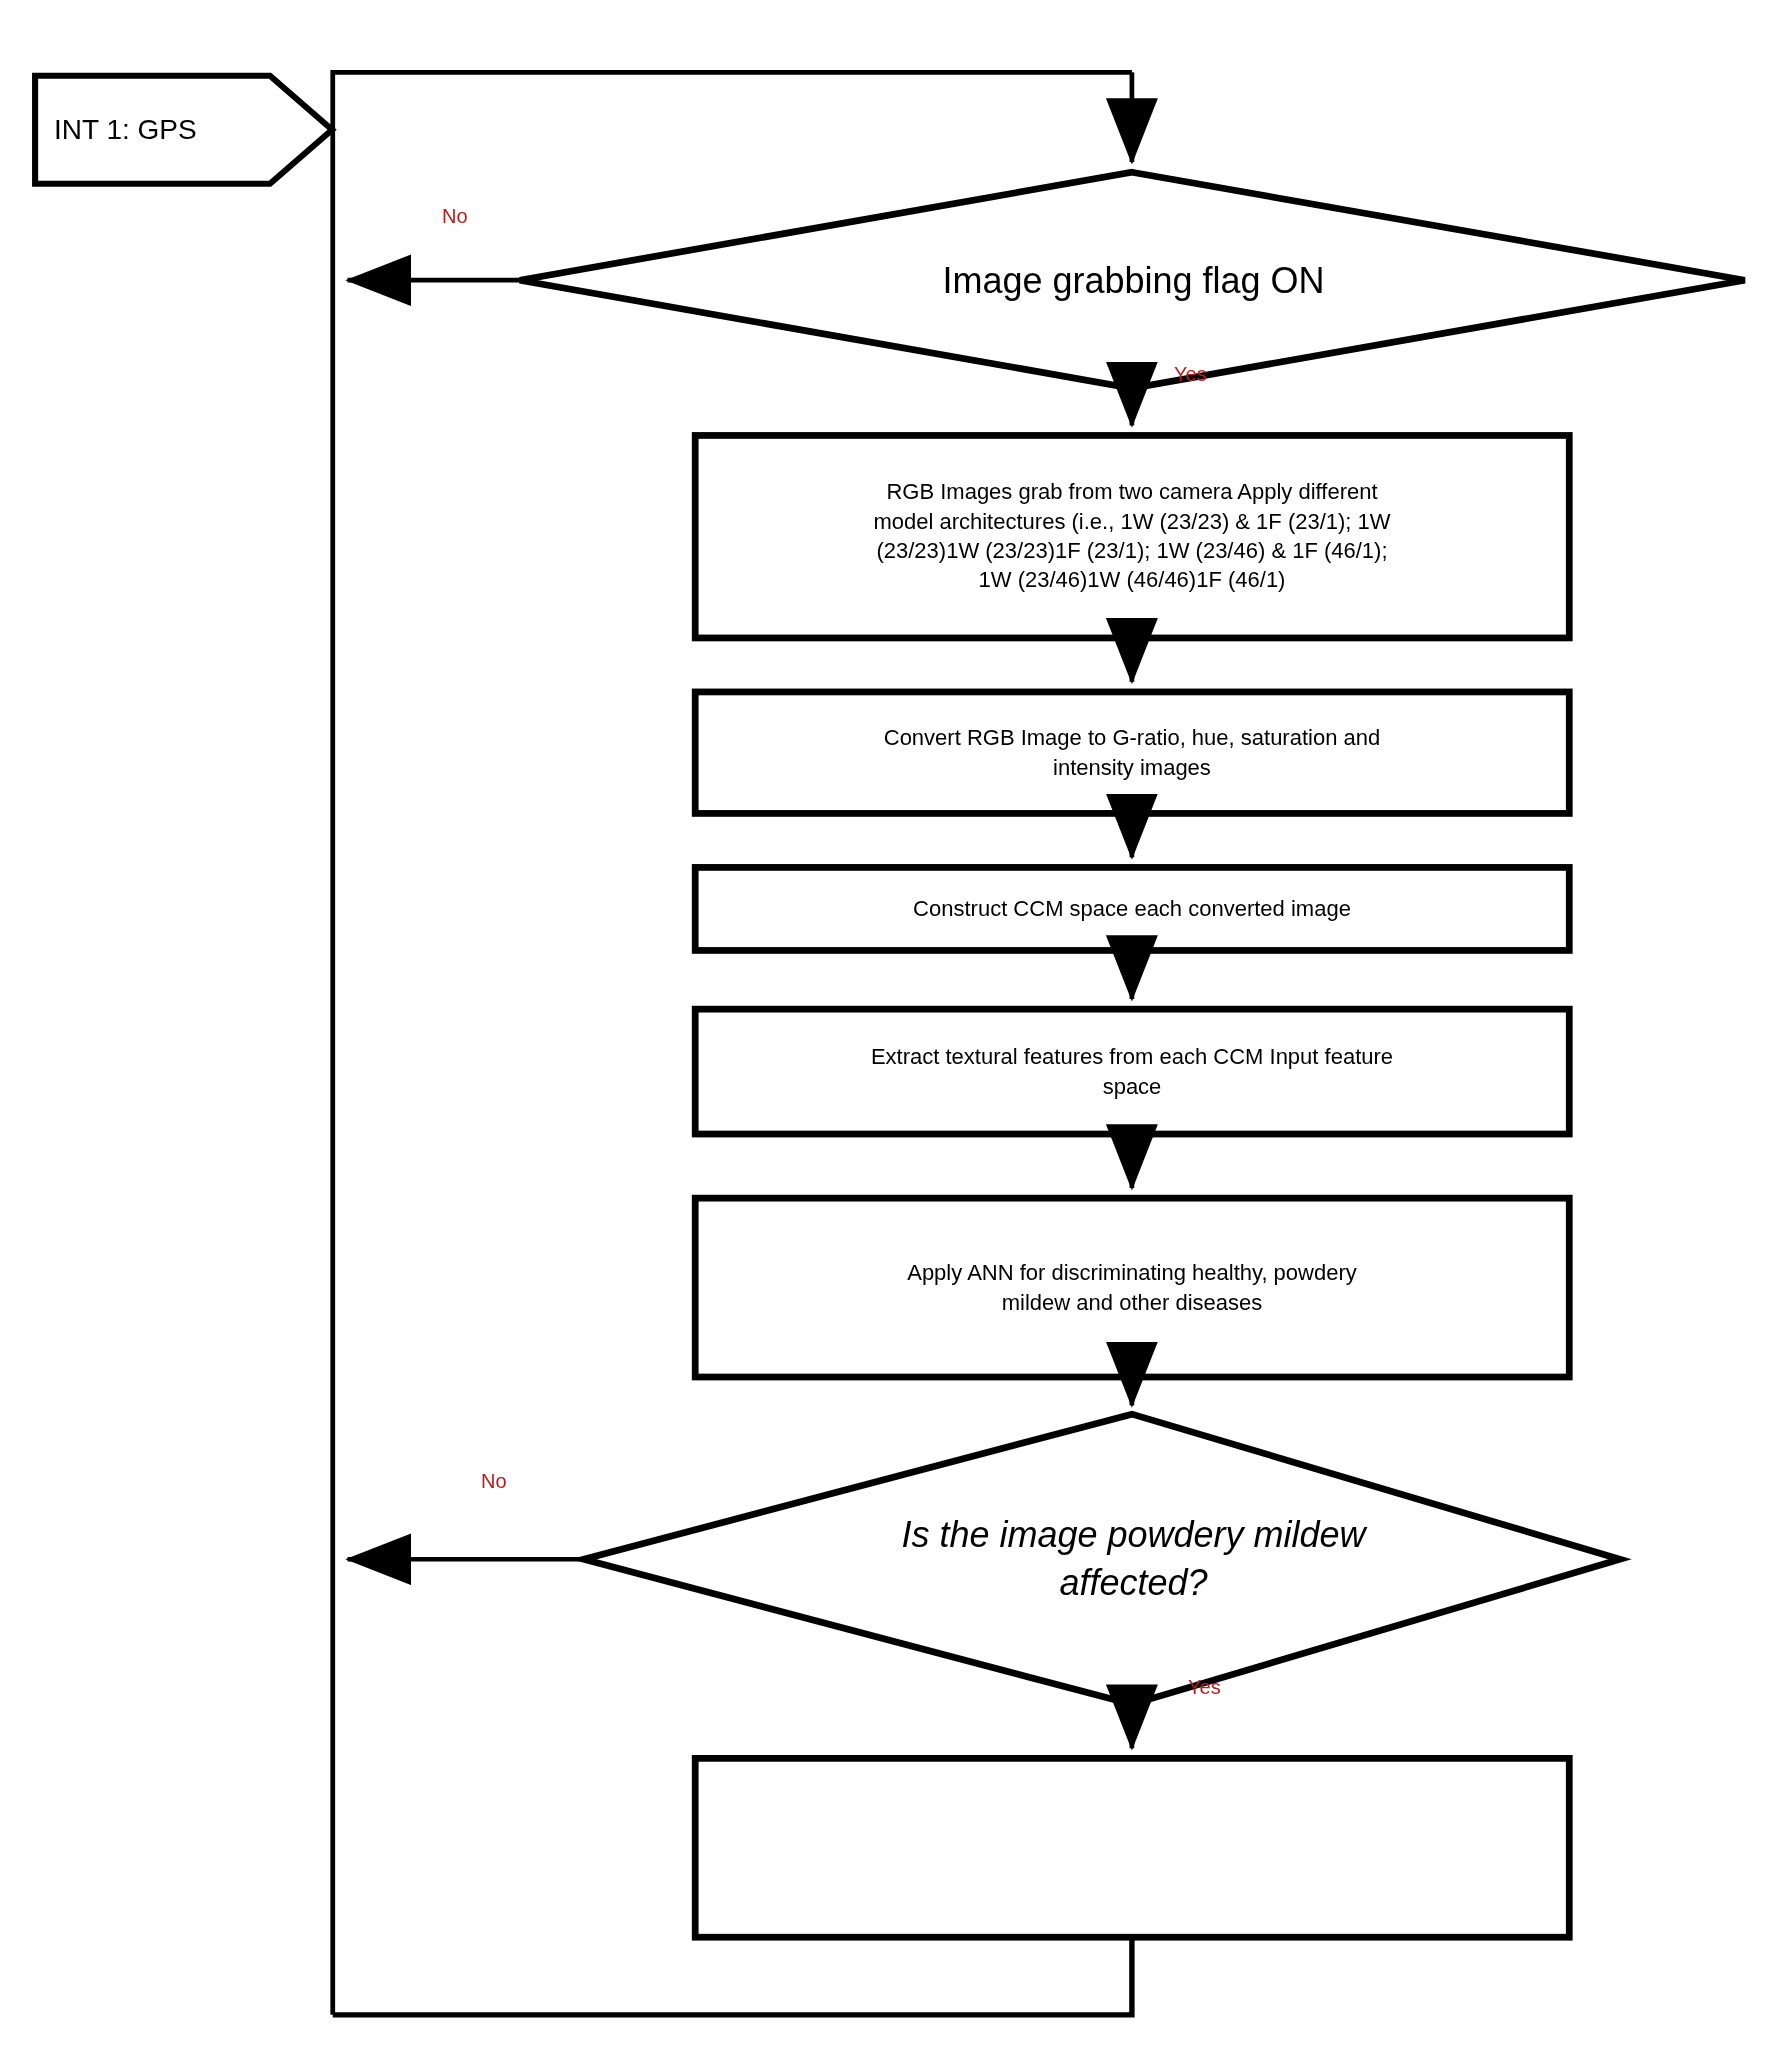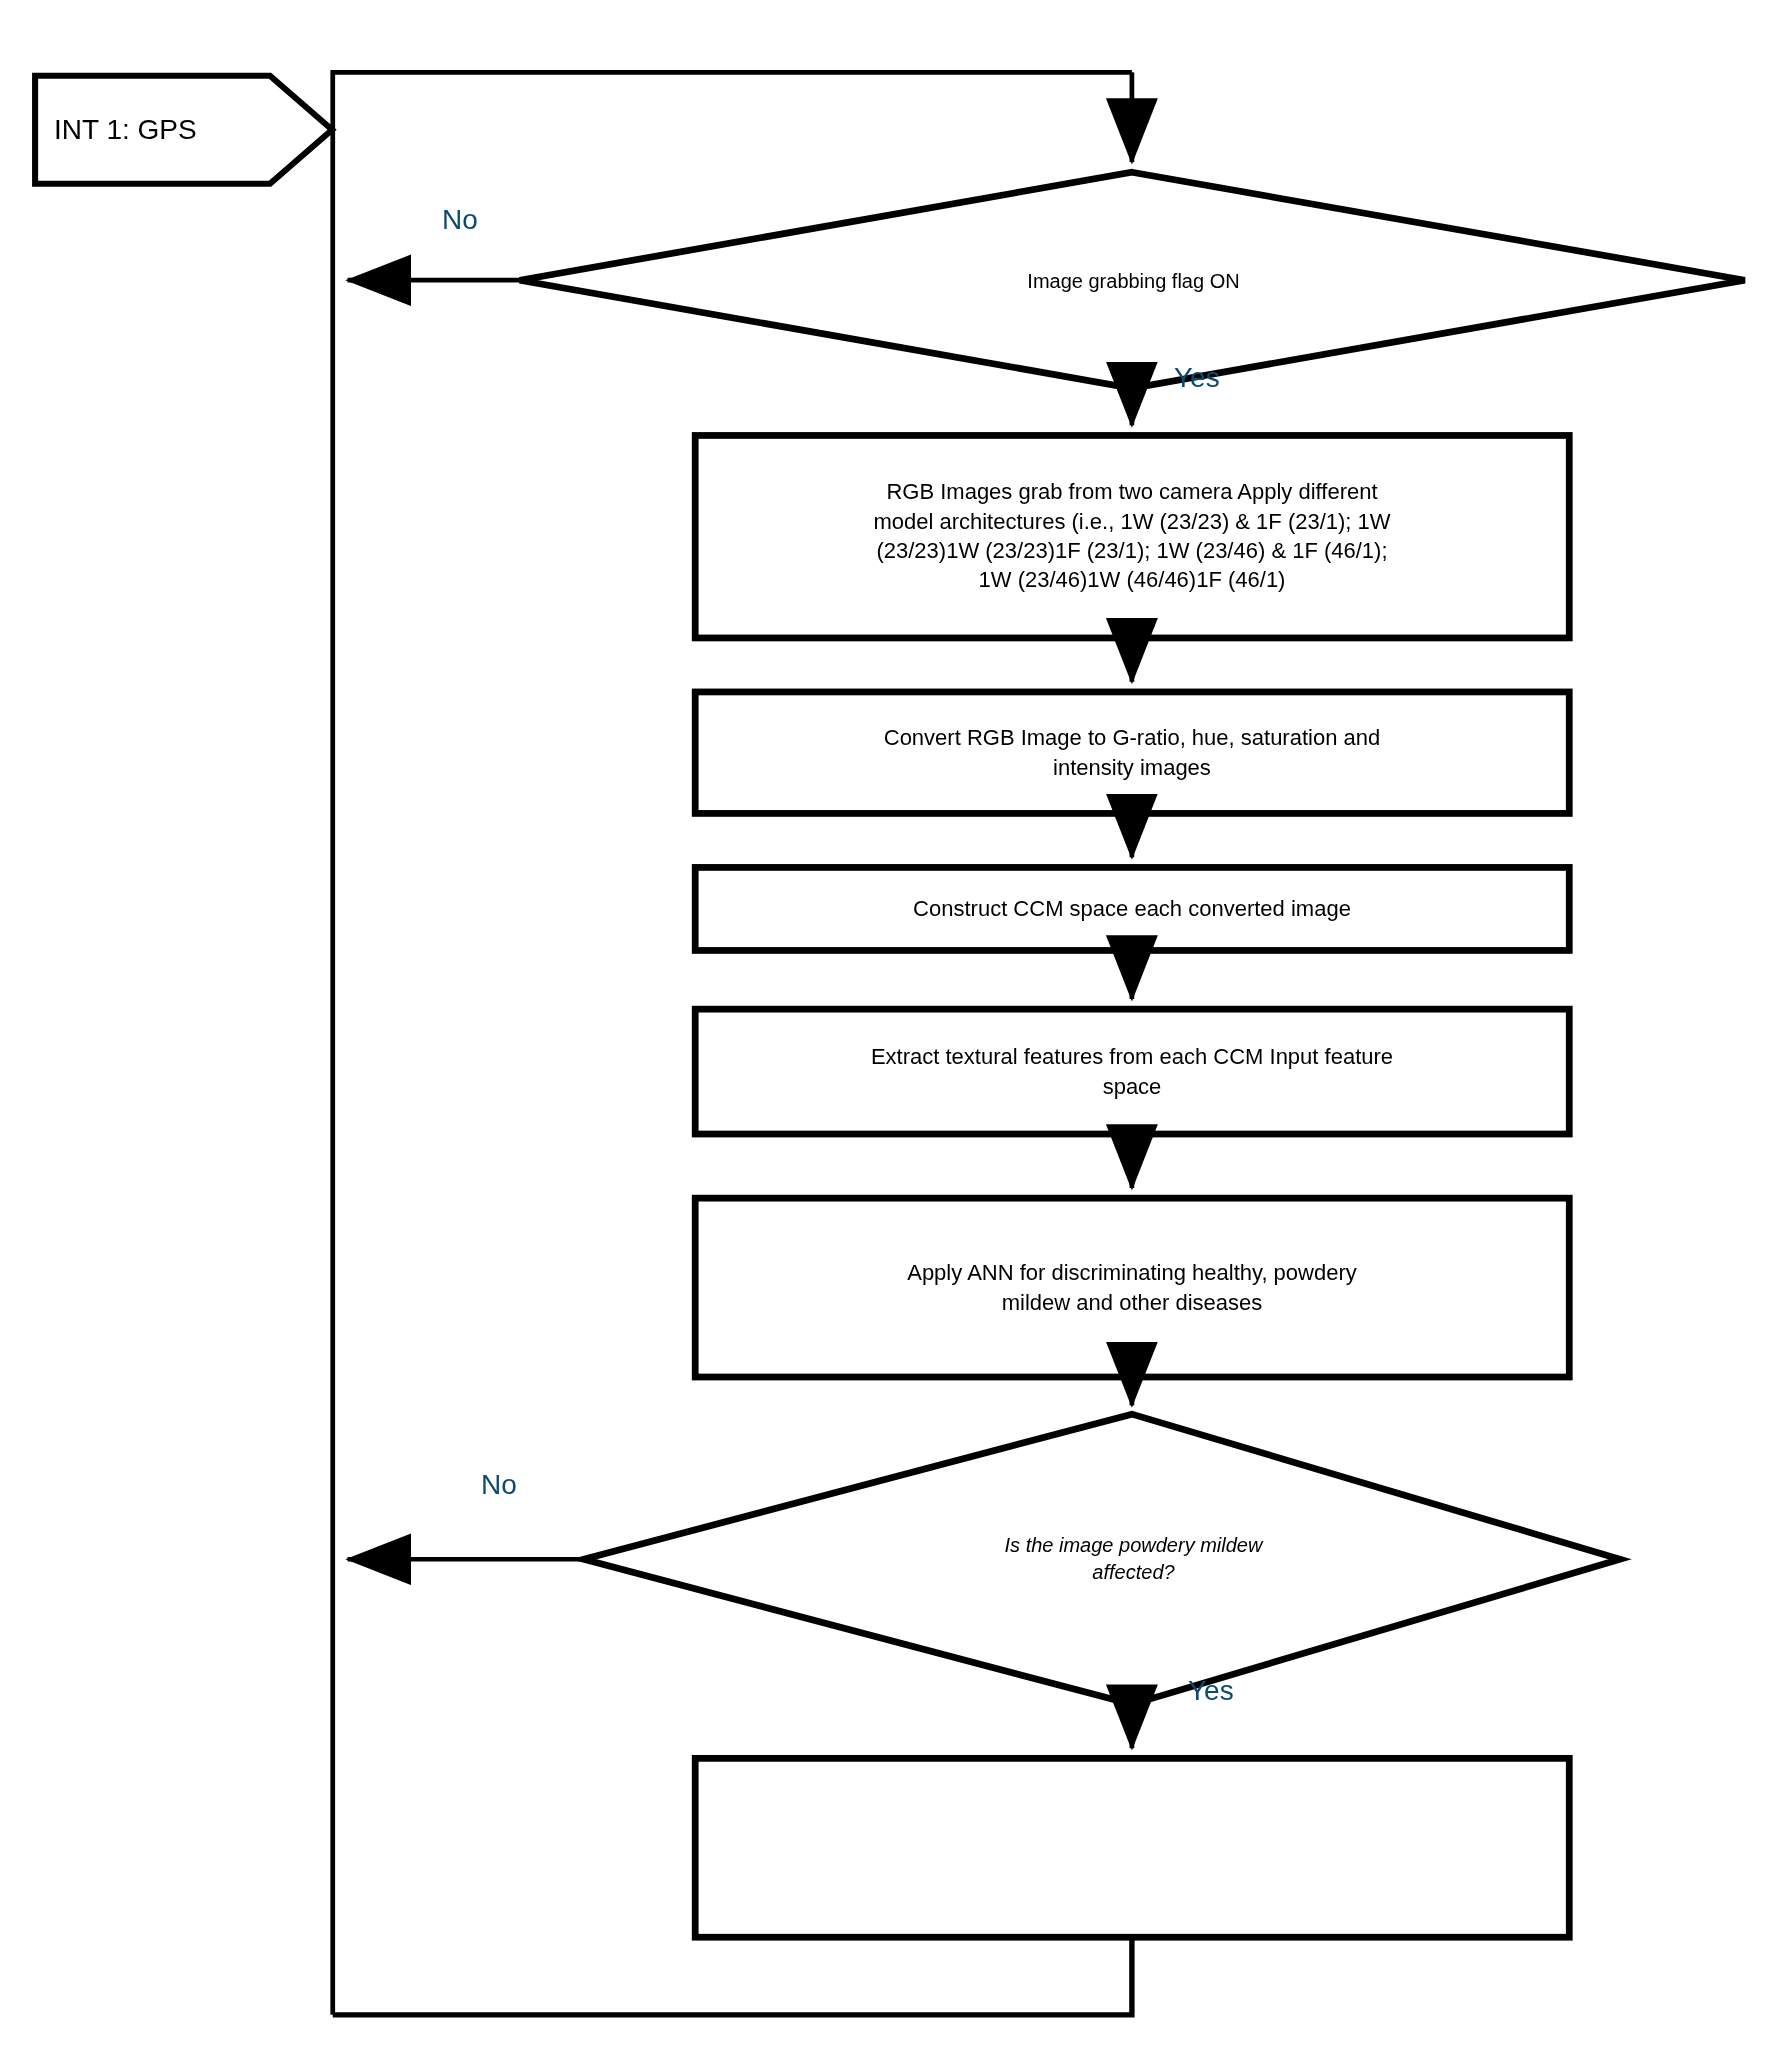--- a/index.html
+++ b/index.html
@@ -32,29 +32,29 @@
     justify-content: center;
     text-align: center;
     color: #000000;
     font-family: "Liberation Sans", sans-serif;
     line-height: 1.34;
     white-space: pre-line;
     pointer-events: none;
   }
   .edge-label {
     position: absolute;
-    color: #0c4a6e;
+    color: #b91c1c;
     font-family: "Liberation Sans", sans-serif;
-    font-size: 28px;
+    font-size: 20px;
     line-height: 1;
     white-space: nowrap;
     pointer-events: none;
   }
   .box-text { font-size: 22px; }
-  .diamond-text { font-size: 20px; text-align: center; }
+  .diamond-text { font-size: 36px; text-align: center; }
   .terminal-text { font-size: 28px; }
 </style>
 </head>
 <body>
 
 <div id="canvas">
 
   <svg id="flow-svg" viewBox="0 0 2655 3031" xmlns="http://www.w3.org/2000/svg">
     <defs>
       <marker id="arrowhead" markerWidth="13" markerHeight="13" refX="11.2" refY="5" orient="auto" markerUnits="strokeWidth">

